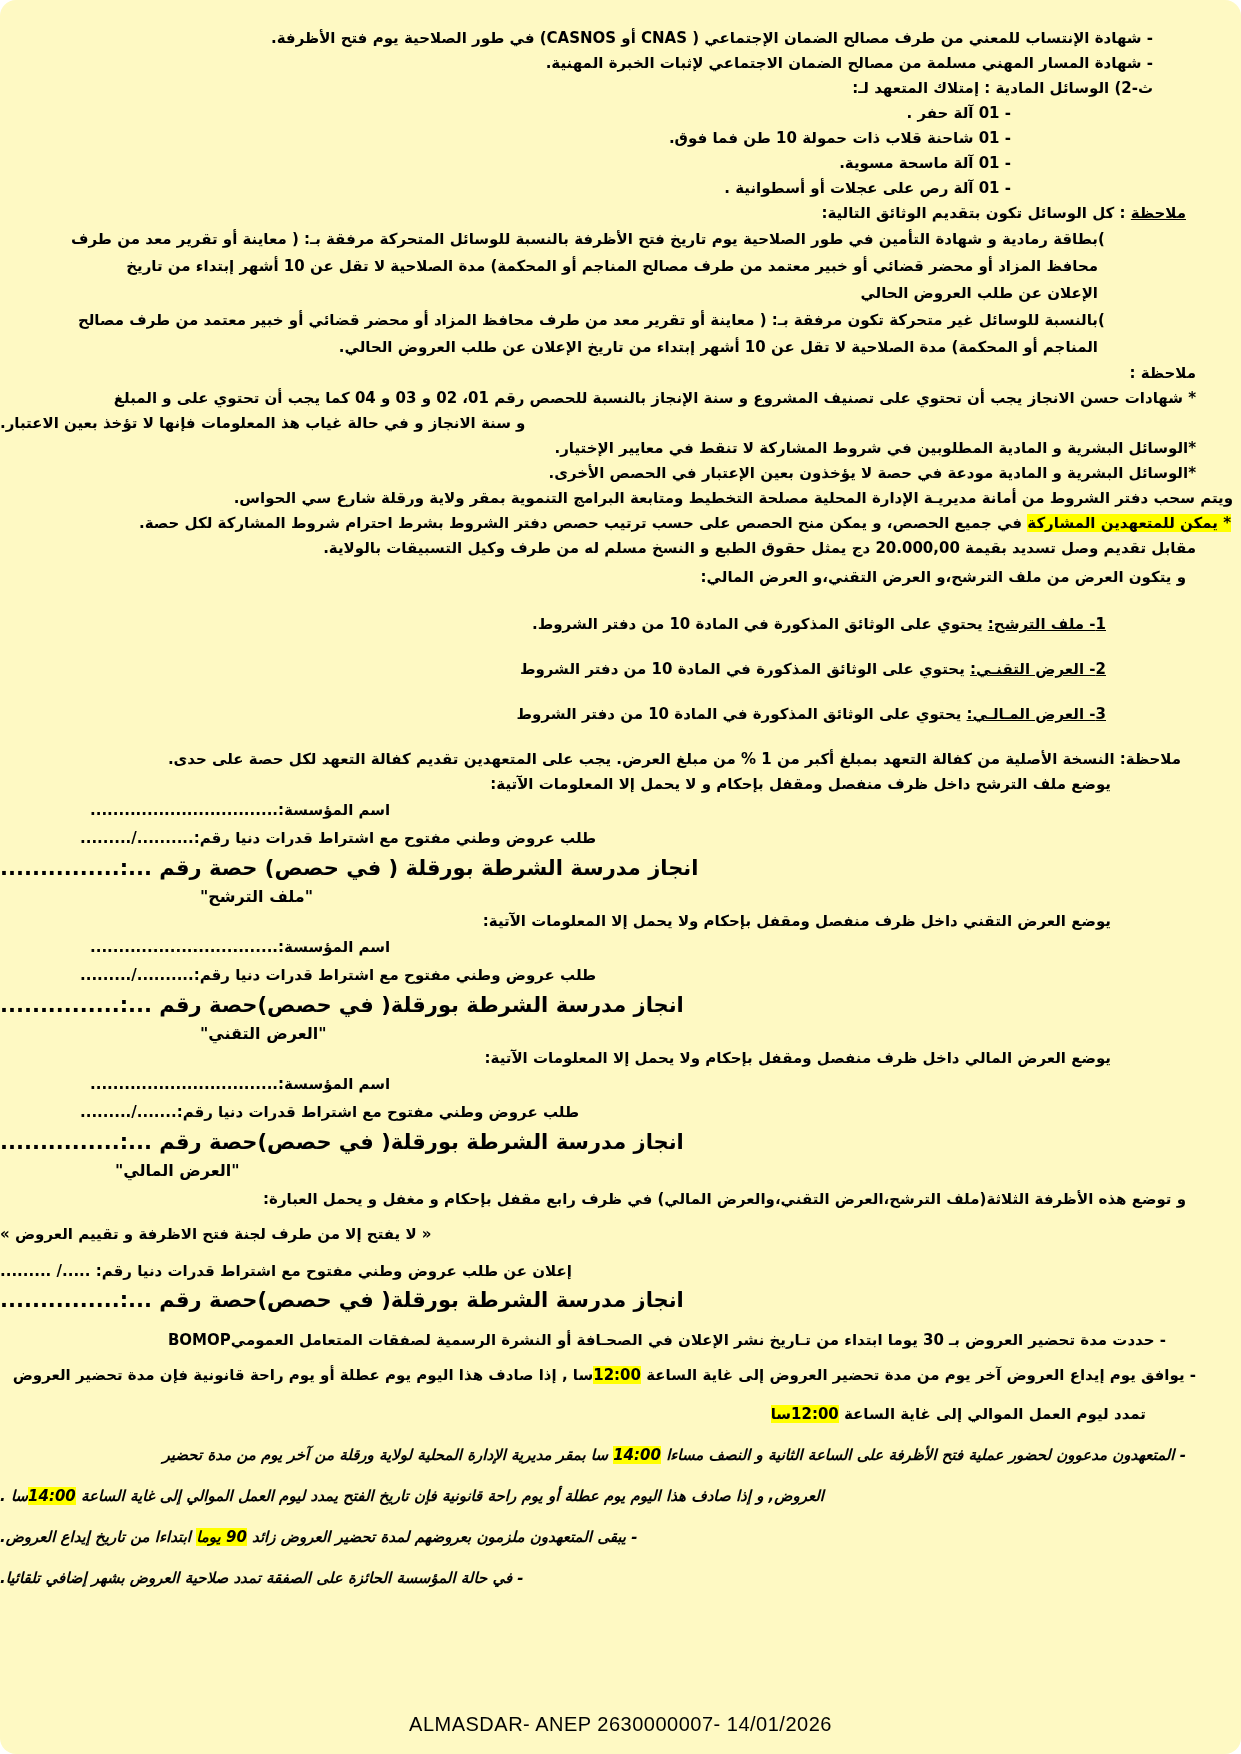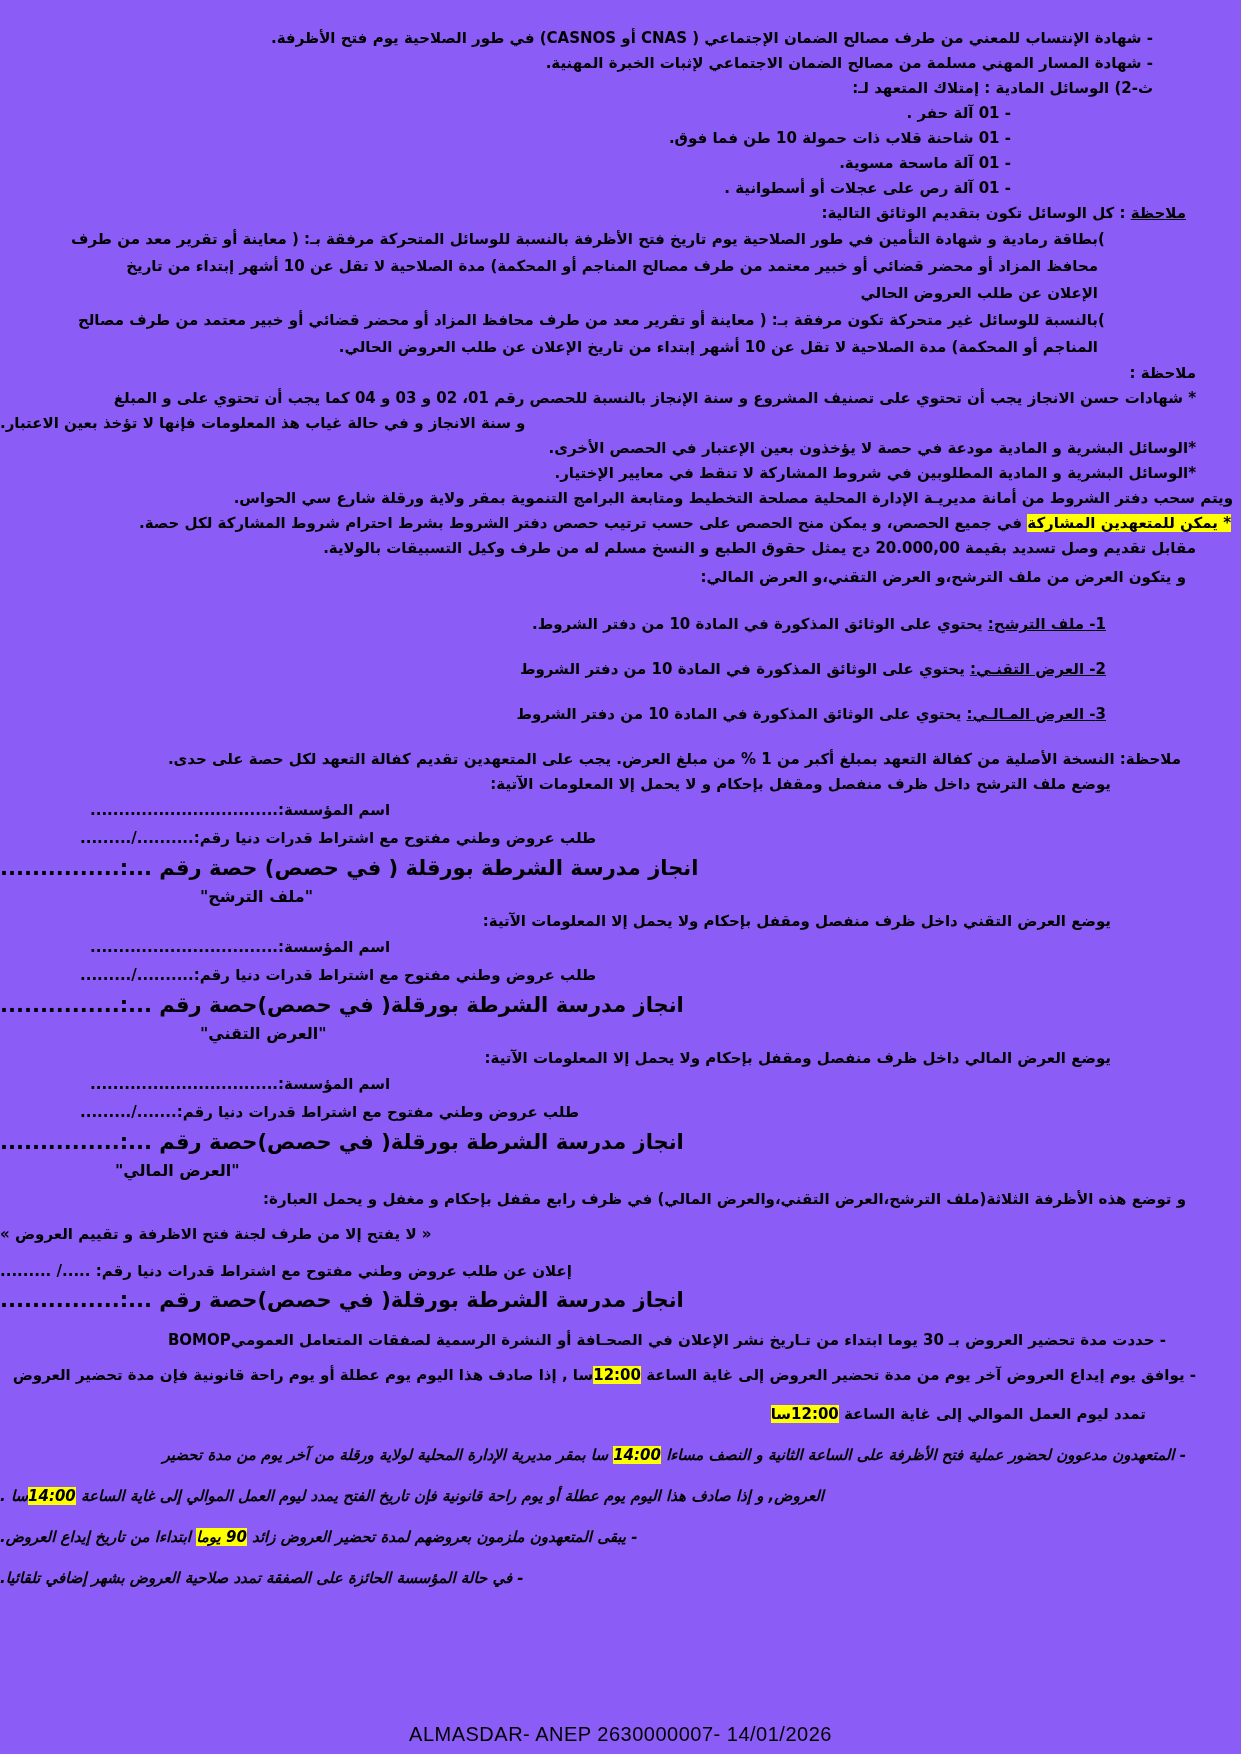--- a/index.html
+++ b/index.html
@@ -1,38 +1,38 @@
 <!DOCTYPE html>
 <html dir="rtl" lang="ar"><head>
 <meta charset="utf-8">
 <style>
   html,body{margin:0;padding:0;background:#ffffff;}
-  .page{position:relative;width:1241px;height:1754px;background:#8b5cf6;color:#000000;
-        direction:rtl;font-family:"DejaVu Sans",sans-serif;font-weight:700;font-size:15px;overflow:hidden;}
+  .page{position:relative;width:1241px;height:1754px;background:#fef9c3;color:#000000;
+        direction:rtl;font-family:"DejaVu Sans",sans-serif;font-weight:700;font-size:15px;overflow:hidden;border-radius:16px;}
   .content{padding-top:26px;}
   .ln{white-space:nowrap;text-align:right;line-height:25px;}
   .c{text-align:left;white-space:nowrap;line-height:25px;}
   .big{font-size:21px;line-height:32px;}
   .quote{font-size:16px;}
   .hl{background:#ffff00;}
   .u{text-decoration:underline;}
   .it{font-style:italic;}
   .mr8{margin-right:8px}.mr10{margin-right:10px}.mr45{margin-right:45px}.mr55{margin-right:55px}
   .mr60{margin-right:60px}.mr75{margin-right:75px}.mr88{margin-right:88px}.mr90{margin-right:90px}
   .mr95{margin-right:95px}.mr130{margin-right:130px}.mr135{margin-right:135px}.mr230{margin-right:230px}
   .mt4{margin-top:4px}.mt8{margin-top:8px}.mt10{margin-top:10px}.mt12{margin-top:12px}
   .mt14{margin-top:14px}.mt16{margin-top:16px}.mt20{margin-top:20px}.mt22{margin-top:22px}
   .sR80{position:relative;right:-80px}.sR90{position:relative;right:-90px}
   .sR115{position:relative;right:-115px}.sR200{position:relative;right:-200px}
   .bullet{display:flex;align-items:flex-start;margin-right:95px;}
   .bullet .mk{width:48px;flex:none;line-height:27px;}
   .bullet .btxt{flex:1;}
   .bullet .bl{white-space:nowrap;text-align:right;line-height:27px;}
   .bl-center{text-align:center;}
-  .footer{position:absolute;left:0;right:0;bottom:8px;text-align:center;direction:ltr;
+  .footer{position:absolute;left:0;right:0;bottom:18px;text-align:center;direction:ltr;
           font-family:"Liberation Sans",sans-serif;font-weight:400;font-size:20px;letter-spacing:.5px;}
 </style>
 </head>
 <body>
 
 <div class="page">
   <div class="content">
 
     <div class="ln mr88">- شهادة الإنتساب للمعني من طرف مصالح الضمان الإجتماعي ( CNAS أو CASNOS) في طور الصلاحية يوم فتح الأظرفة.</div>
     <div class="ln mr88">- شهادة المسار المهني مسلمة من مصالح الضمان الاجتماعي لإثبات الخبرة المهنية.</div>
@@ -59,22 +59,22 @@
       <span class="mk" dir="ltr">(</span>
       <div class="btxt">
         <div class="bl">بالنسبة للوسائل غير متحركة تكون مرفقة بـ: ( معاينة أو تقرير معد من طرف محافظ المزاد أو محضر قضائي أو خبير معتمد من طرف مصالح</div>
         <div class="bl bl-center">المناجم أو المحكمة) مدة الصلاحية لا تقل عن 10 أشهر إبتداء من تاريخ الإعلان عن طلب العروض الحالي.</div>
       </div>
     </div>
 
     <div class="ln mr45">ملاحظة :</div>
     <div class="ln mr45">* شهادات حسن الانجاز يجب أن تحتوي على تصنيف المشروع و سنة الإنجاز بالنسبة للحصص رقم 01، 02 و 03 و 04 كما يجب أن تحتوي على و المبلغ</div>
     <div class="c">و سنة الانجاز و في حالة غياب هذ المعلومات فإنها لا تؤخذ بعين الاعتبار.</div>
+    <div class="ln mr45">*الوسائل البشرية و المادية المطلوبين في شروط المشاركة لا تنقط في معايير الإختيار.</div>
     <div class="ln mr45">*الوسائل البشرية و المادية مودعة في حصة لا يؤخذون بعين الإعتبار في الحصص الأخرى.</div>
-    <div class="ln mr45">*الوسائل البشرية و المادية المطلوبين في شروط المشاركة لا تنقط في معايير الإختيار.</div>
     <div class="ln mr8">ويتم سحب دفتر الشروط من أمانة مديريـة الإدارة المحلية  مصلحة التخطيط ومتابعة البرامج التنموية بمقر ولاية ورقلة شارع سي الحواس.</div>
     <div class="ln mr10"><span class="hl">* يمكن للمتعهدين المشاركة</span><span> في جميع الحصص، و يمكن منح الحصص على حسب ترتيب حصص دفتر الشروط بشرط احترام شروط المشاركة لكل حصة.</span></div>
     <div class="ln mr45">مقابل تقديم وصل تسديد بقيمة 20.000,00 دج يمثل حقوق الطبع و النسخ مسلم له من طرف وكيل التسبيقات بالولاية.</div>
     <div class="ln mr55 mt4">و يتكون العرض من ملف الترشح،و العرض  التقني،و العرض المالي:</div>
 
     <div class="ln mr135 mt22"><span class="u">1- ملف الترشح:</span><span> يحتوي على الوثائق المذكورة في المادة 10 من دفتر الشروط.</span></div>
     <div class="ln mr135 mt20"><span class="u">2- العرض التقنـي:</span><span> يحتوي على الوثائق المذكورة في المادة 10 من دفتر الشروط</span></div>
     <div class="ln mr135 mt20"><span class="u">3- العرض المـالـي:</span><span> يحتوي على الوثائق المذكورة في المادة 10 من دفتر الشروط</span></div>
 
     <div class="ln mr60 mt20">ملاحظة: النسخة الأصلية من كفالة التعهد بمبلغ أكبر من 1 % من مبلغ العرض. يجب على المتعهدين تقديم كفالة التعهد لكل حصة على حدى.</div>

